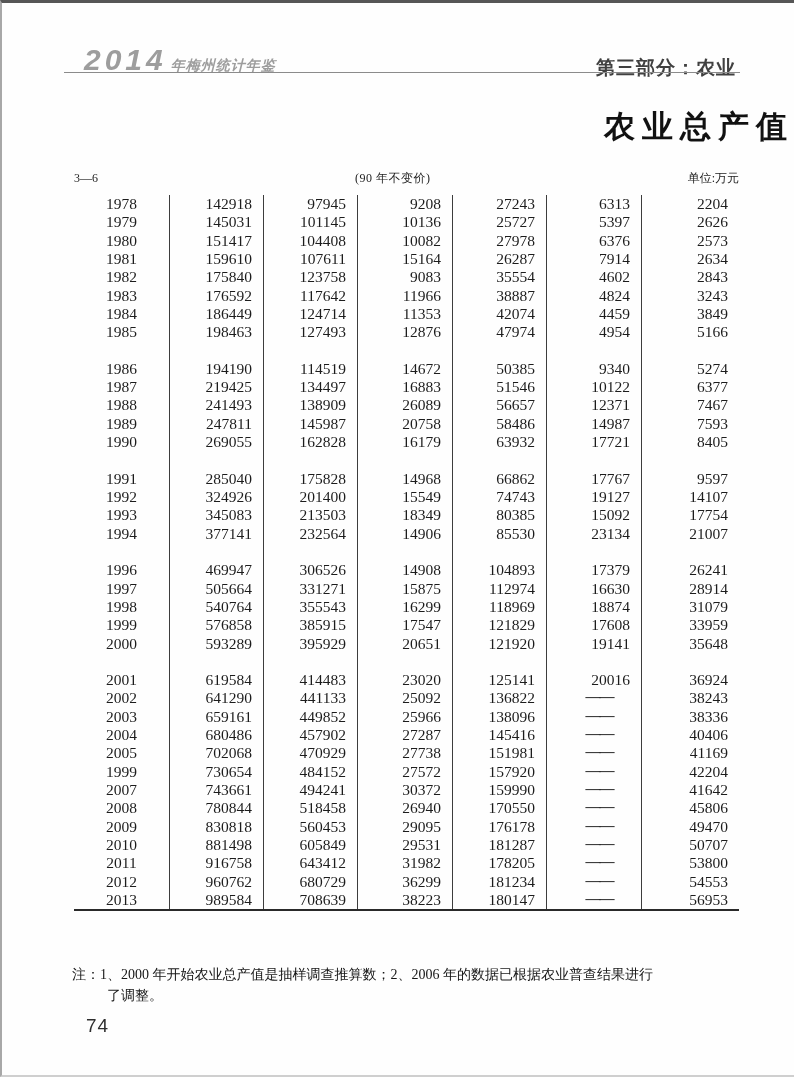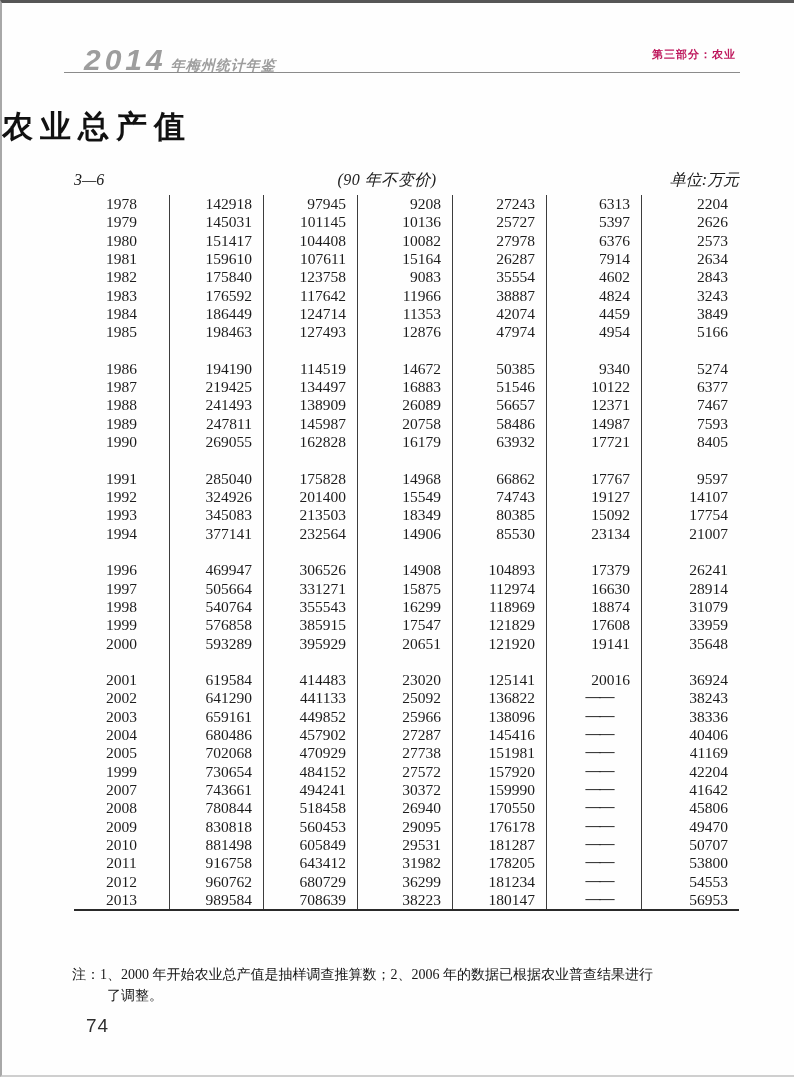--- a/index.html
+++ b/index.html
@@ -20,41 +20,40 @@
   .hdr-logo {
     position: absolute; left: 82px; top: 40px;
     color: #9d9d9d;
     font-family: "Liberation Sans", "DejaVu Sans", sans-serif;
     font-style: italic; font-weight: bold;
     white-space: nowrap;
   }
   .hdr-logo .logo-year { font-size: 30px; letter-spacing: 4px; }
   .hdr-logo .logo-suffix { font-size: 14px; letter-spacing: 1px; margin-left: 4px; }
   .hdr-section {
-    position: absolute; right: 58px; top: 44px;
+    position: absolute; right: 58px; top: 52px;
     font-family: "Liberation Sans", "DejaVu Sans", sans-serif;
-    font-weight: bold; font-size: 11px; color: #be185d;
+    font-weight: bold; font-size: 19px; color: #404040;
     letter-spacing: 1px;
   }
   .hdr-rule {
     position: absolute; left: 62px; top: 69px;
     width: 676px; height: 1px; background: #8b8b8b;
   }
   
   .doc-title {
     position: absolute; left: 0; right: 0; top: 103px;
-    text-align: left;
+    text-align: right;
     font-size: 31px; font-weight: bold; letter-spacing: 7px;
     color: #111;
   }
   .meta-row {
     position: absolute; left: 72px; top: 167px; width: 665px;
     display: flex; justify-content: space-between; align-items: baseline;
-    font-size: 16px;
-    font-style: italic;
+    font-size: 12px;
   }
   .meta-row .m-center { letter-spacing: 0.5px; }
   
   .tablewrap { position: absolute; left: 72px; top: 192px; width: 665px; }
   .thead {
     display: grid;
     grid-template-columns: 96px 94px 94px 95px 94px 95px 97px;
     border-top: 2px solid #2a2a2a;
     border-bottom: 2px solid #2a2a2a;
     height: 24px; align-items: center;

